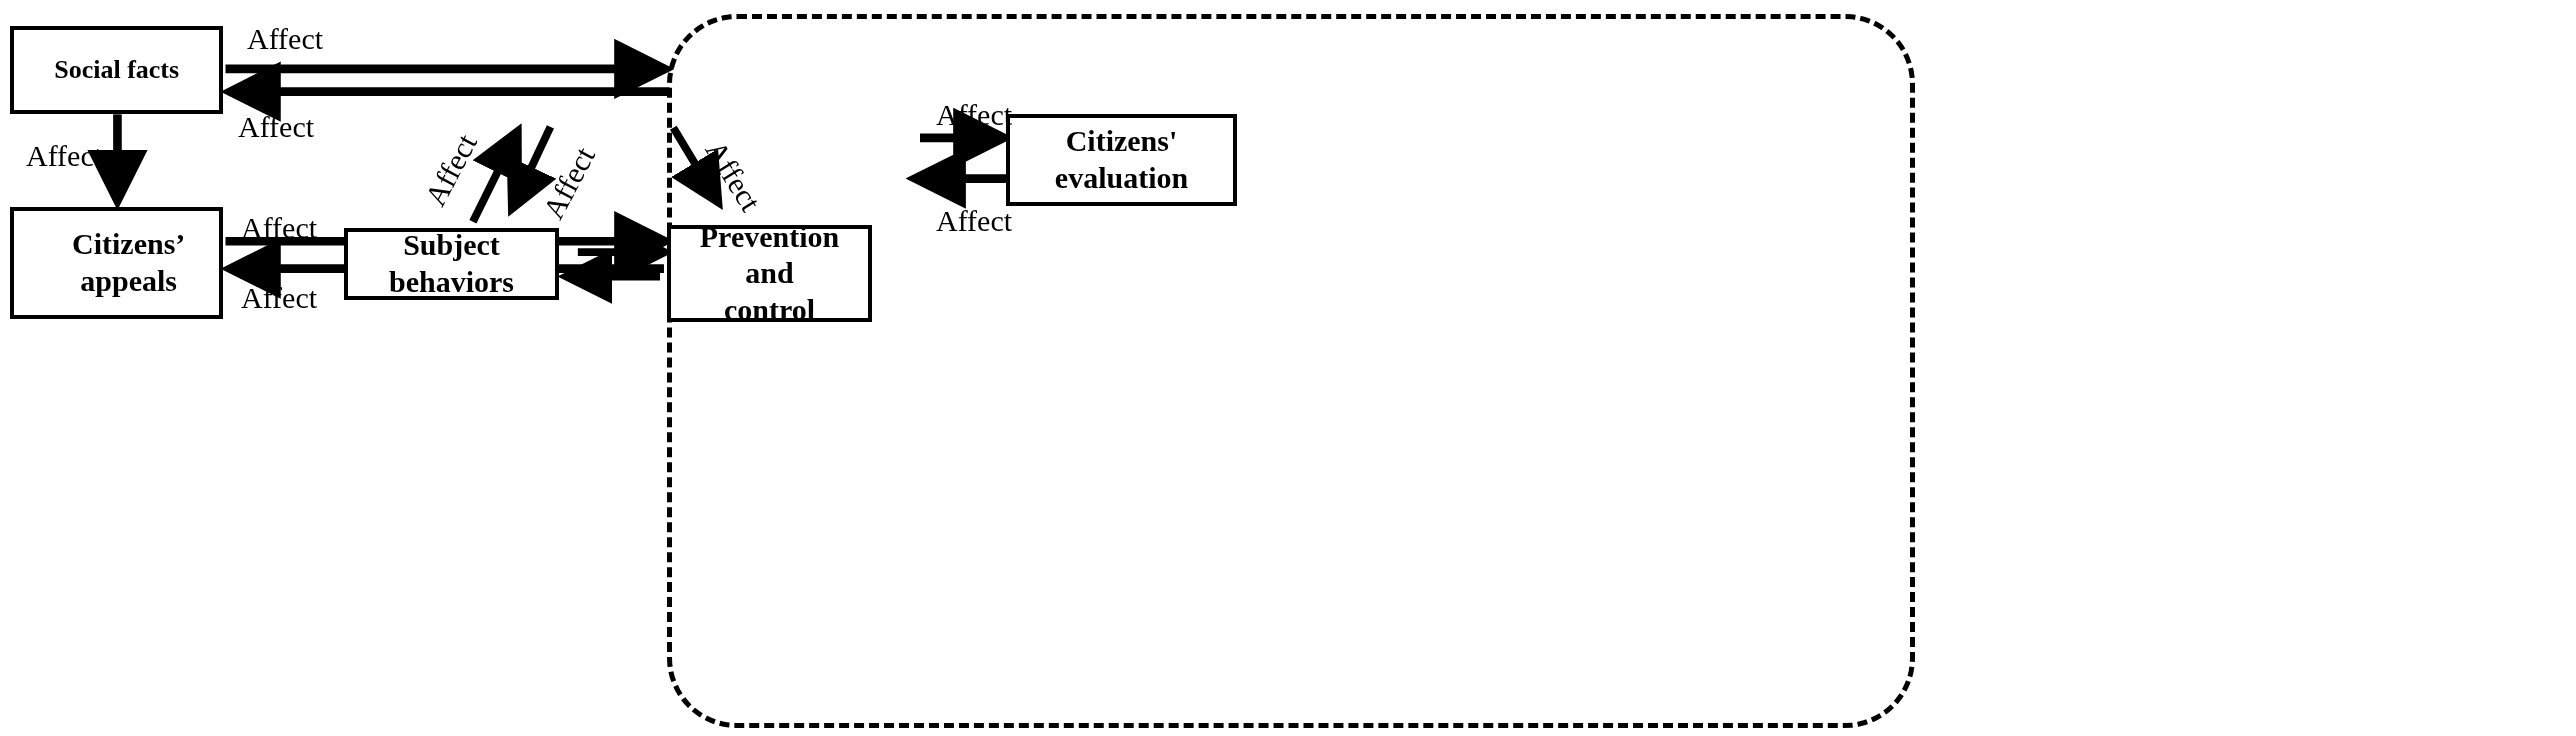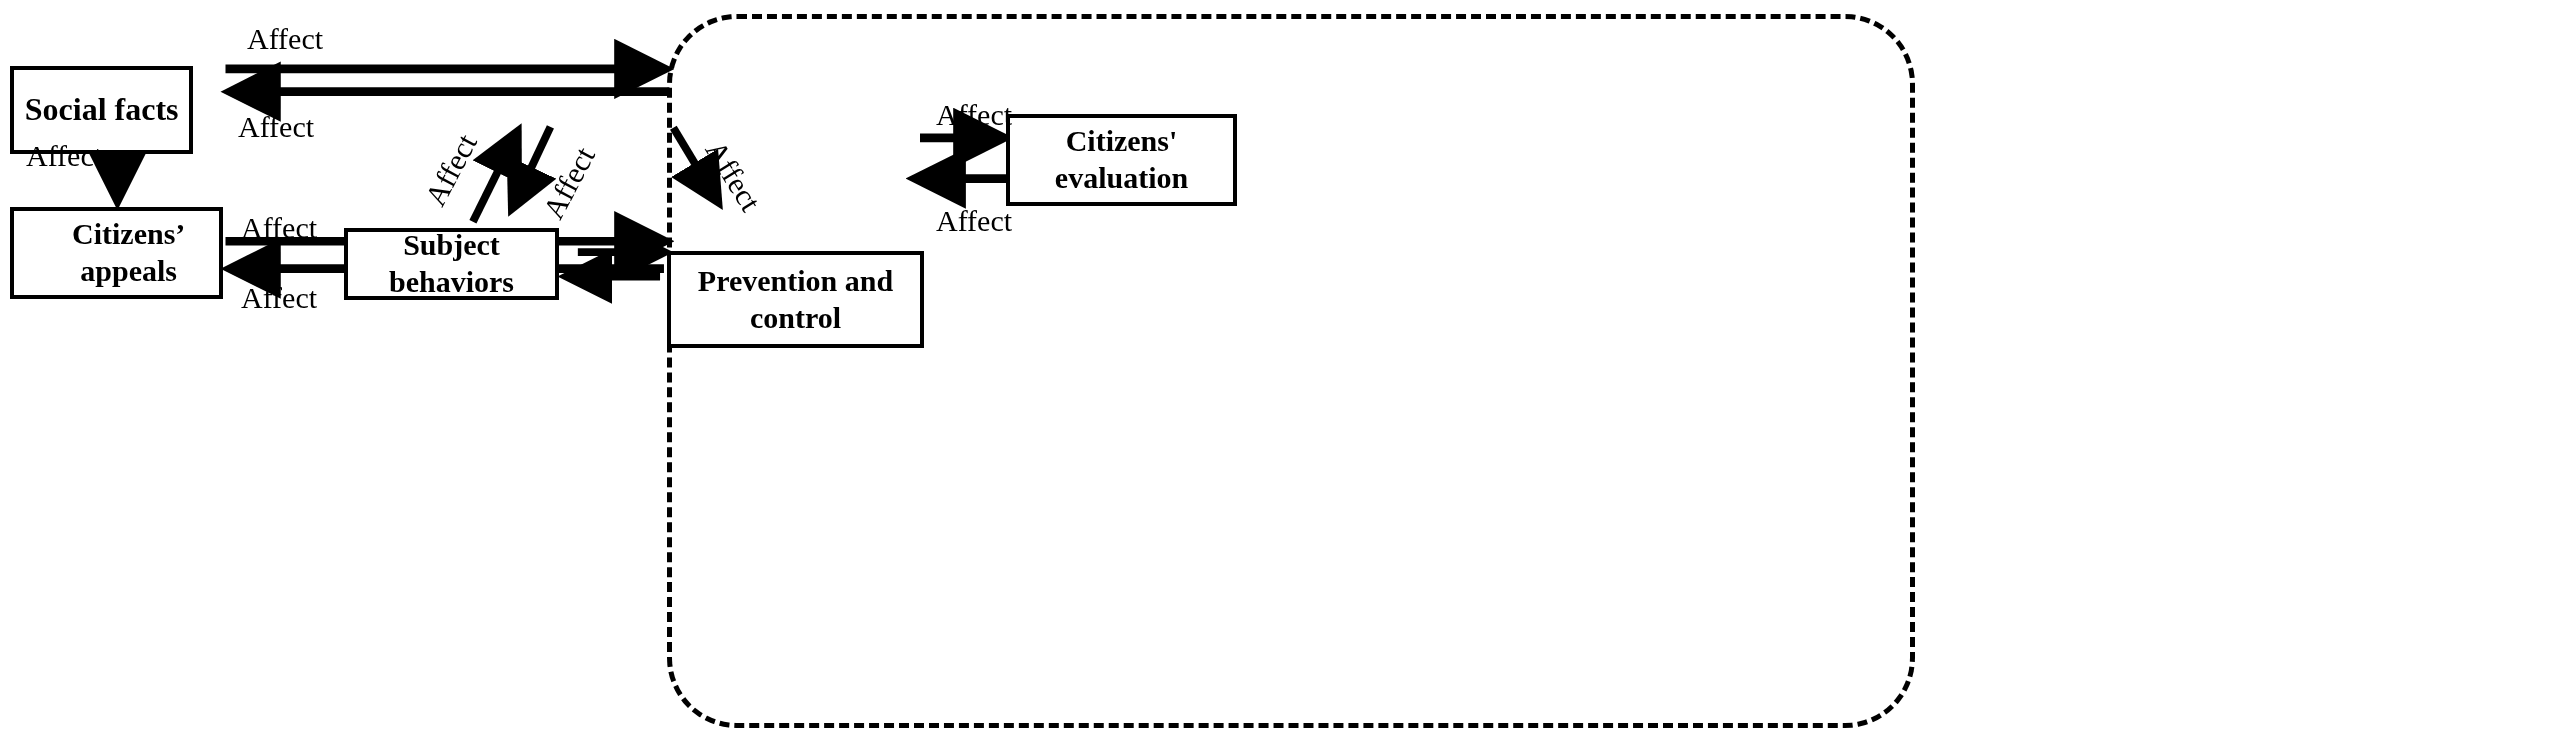--- a/index.html
+++ b/index.html
@@ -69,36 +69,36 @@
   }
   .elabel.rot { transform-origin: 50% 50%; }
 </style>
 </head>
 <body>
 
 <div id="stage">
 
   <div id="dashed-container"></div>
 
-  <div class="node" style="left:10.2px; top:26px; width:183px; height:88px; font-size:32px;margin-top:40px;">
+  <div class="node" style="left:10.2px; top:26px; width:213px; height:88px; font-size:26px;">
     <span class="lbl">Social facts</span>
   </div>
 
-  <div class="node" style="left:10.2px; top:207px; width:213px; height:92px; font-size:30px; white-space:pre-line;padding-left:24px;">
+  <div class="node" style="left:10.2px; top:207px; width:213px; height:112px; font-size:30px; white-space:pre-line;padding-left:24px;">
     <span class="lbl">Citizens’
 appeals</span>
   </div>
 
 
   <div class="node" style="left:344px; top:228px; width:215px; height:72px; font-size:30px; white-space:pre-line;">
     <span class="lbl">Subject
 behaviors</span>
   </div>
 
-  <div class="node" style="left:667px; top:225px; width:257px; height:97px; font-size:30px; white-space:pre-line;margin-top:26px;">
+  <div class="node" style="left:667px; top:225px; width:205px; height:97px; font-size:30px; white-space:pre-line;">
     <span class="lbl">Prevention and
 control</span>
   </div>
 
   <div class="node" style="left:1006px; top:114px; width:231px; height:92px; font-size:30px; white-space:pre-line;">
     <span class="lbl">Citizens'
 evaluation</span>
   </div>
 
   <svg id="edges" viewBox="0 0 3290 941" preserveAspectRatio="none">

